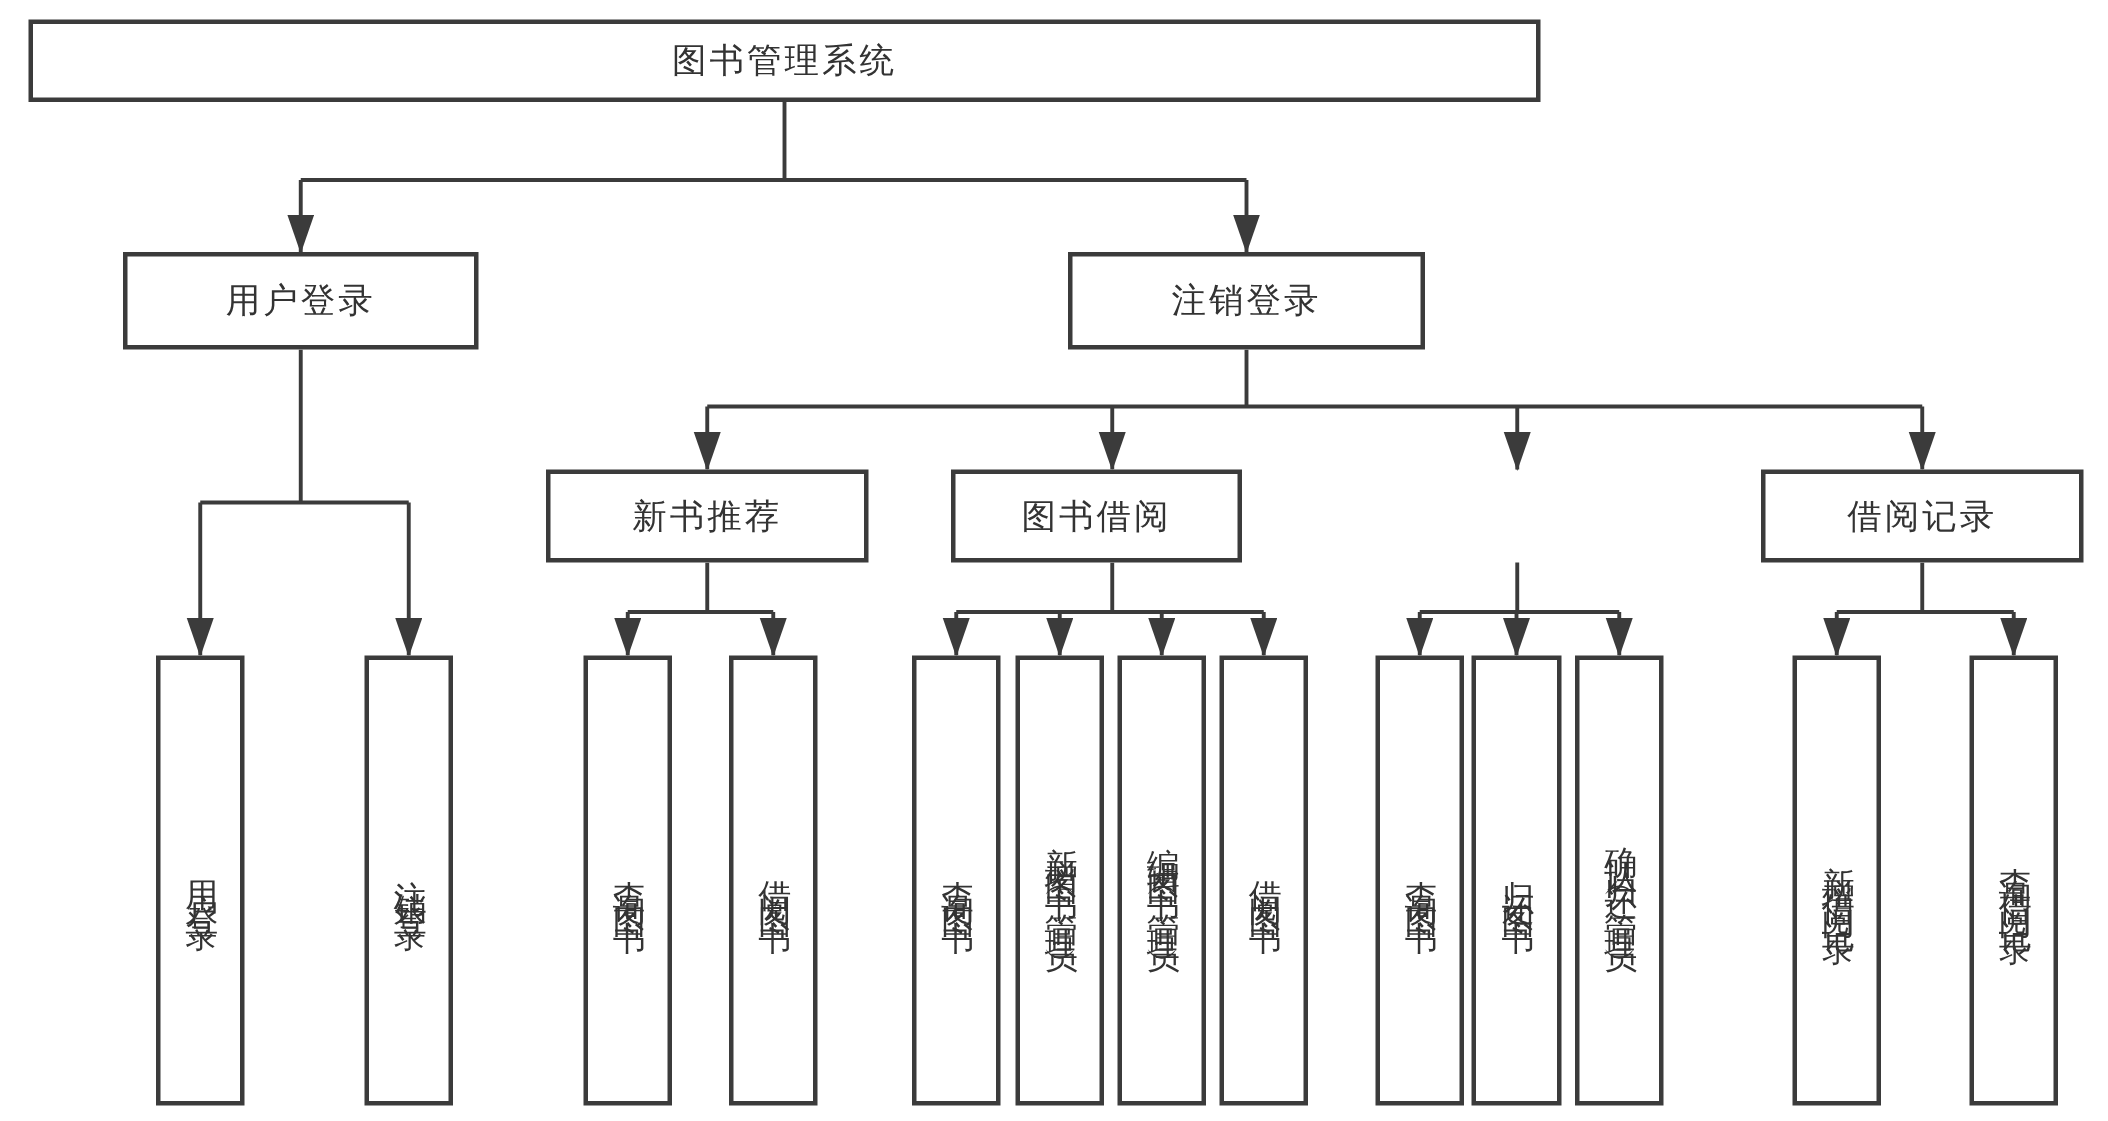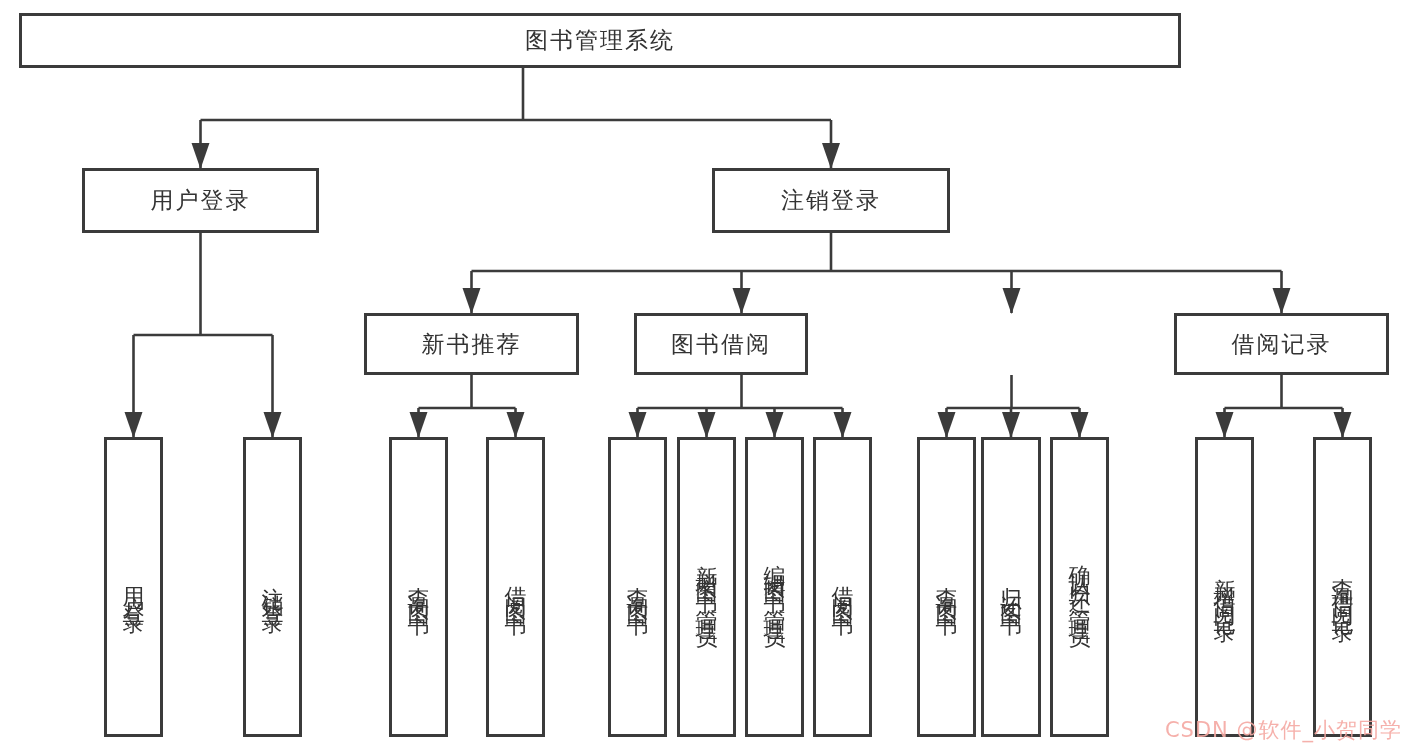--- a/index.html
+++ b/index.html
@@ -89,42 +89,41 @@
       <path d="M1011,408 V437" marker-end="url(#arrow)"></path>
       <path d="M1079.5,408 V437" marker-end="url(#arrow)"></path>
 
       <path d="M1281.5,375 V408"></path>
       <path d="M1224.5,408 H1342.5"></path>
       <path d="M1224.5,408 V437" marker-end="url(#arrow)"></path>
       <path d="M1342.5,408 V437" marker-end="url(#arrow)"></path>
     </g>
   </svg>
 
-  <div class="node h-node" style="left:19px;top:13px;width:1162px;height:55px;">图书管理系统</div>
+  <div class="node h-node" style="left:19px;top:13px;width:1008px;height:55px;">图书管理系统</div>
 
   <div class="node h-node" style="left:82px;top:168px;width:237px;height:65px;">用户登录</div>
   <div class="node h-node" style="left:712px;top:168px;width:238px;height:65px;">注销登录</div>
 
   <div class="node h-node" style="left:364px;top:313px;width:215px;height:62px;">新书推荐</div>
-  <div class="node h-node" style="left:634px;top:313px;width:174px;height:62px;">图书借阅</div>
+  <div class="node h-node" style="left:634px;top:313px;width:194px;height:62px;">图书借阅</div>
   <div class="node h-node" style="left:1174px;top:313px;width:215px;height:62px;">借阅记录</div>
 
   <div class="node v-node" style="left:104px;top:437px;width:59px;height:300px;">用户登录</div>
   <div class="node v-node" style="left:243px;top:437px;width:59px;height:300px;">注销登录</div>
 
   <div class="node v-node" style="left:389px;top:437px;width:59px;height:300px;">查询图书</div>
   <div class="node v-node" style="left:486px;top:437px;width:59px;height:300px;">借阅图书</div>
 
   <div class="node v-node" style="left:608px;top:437px;width:59px;height:300px;">查询图书</div>
   <div class="node v-node" style="left:677px;top:437px;width:59px;height:300px;">新增图书（管理员）</div>
   <div class="node v-node" style="left:745px;top:437px;width:59px;height:300px;">编辑图书（管理员）</div>
   <div class="node v-node" style="left:813px;top:437px;width:59px;height:300px;">借阅图书</div>
 
   <div class="node v-node" style="left:917px;top:437px;width:59px;height:300px;">查询图书</div>
   <div class="node v-node" style="left:981px;top:437px;width:60px;height:300px;">归还图书</div>
   <div class="node v-node" style="left:1050px;top:437px;width:59px;height:300px;">确认归还（管理员）</div>
 
   <div class="node v-node" style="left:1195px;top:437px;width:59px;height:300px;">新增借阅记录</div>
   <div class="node v-node" style="left:1313px;top:437px;width:59px;height:300px;">查询借阅记录</div>
 
-  <div id="watermark">CSDN @软件_小贺同学</div>
 
 </div>
 
 </body></html>

